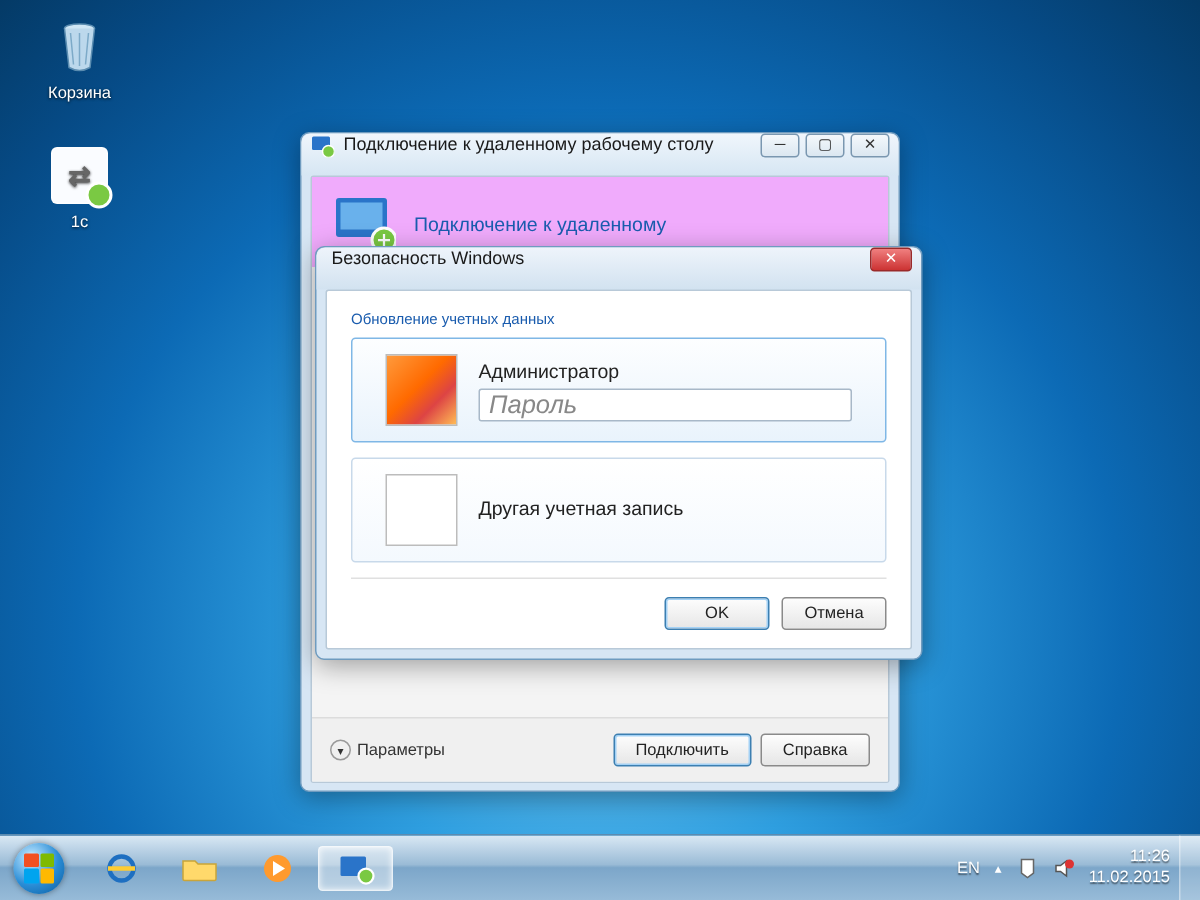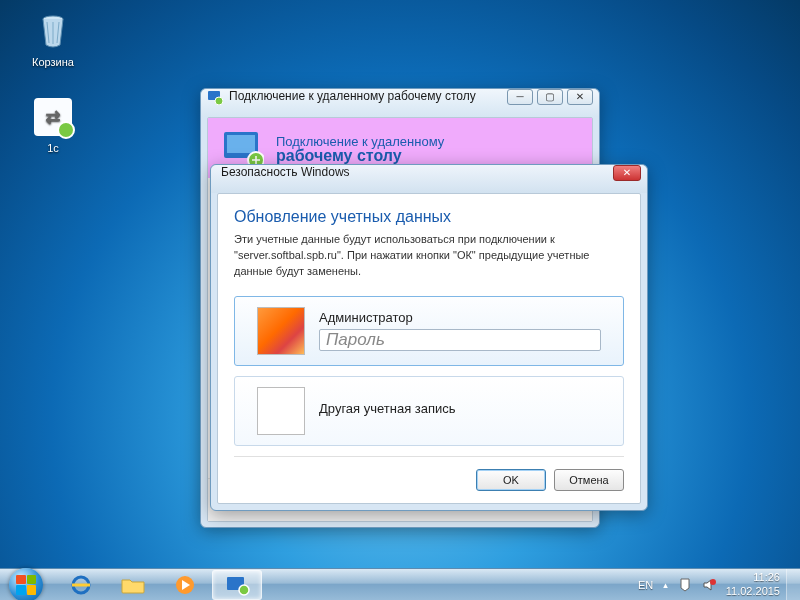--- a/index.html
+++ b/index.html
@@ -33,37 +33,37 @@
   #rdp-win .rdp-header svg{width:42px;height:42px;margin-right:12px;}
   #rdp-win .rdp-hl1{font-size:13px;color:#1a5cae;}
   #rdp-win .rdp-hl2{font-size:16px;color:#1a5cae;font-weight:bold;margin-top:-2px;}
   #rdp-win .rdp-body{height:300px;background:#f4f4f4;}
   #rdp-win .rdp-footer{display:flex;align-items:center;padding:10px 12px;background:#f0f0f0;border-top:1px solid #dcdcdc;}
   #rdp-win .rdp-footer .params{font-size:11px;color:#333;flex:1;display:flex;align-items:center;gap:4px;}
   .btn { height:22px; padding:0 14px; font-size:11px; border:1px solid #8a8a8a; border-radius:3px; background:linear-gradient(#fdfdfd,#e6e6e6); color:#222;}
   .btn-default{border:1px solid #3c7fb1; box-shadow:0 0 0 1px #a3d1f5 inset;}
 
   
-  #cred-win { left:210px; top:164px; width:438px; }
+  #cred-win { left:210px; top:164px; width:405px; }
   #cred-win .titlebar{background:linear-gradient(#eef4fb,#d2e2f0);}
   #cred-win .win-body{padding:14px 16px 12px;}
-  #cred-win h3{font-size:16px;font-weight:normal;color:#1a5cae;margin-bottom:6px;}
+  #cred-win h3{font-size:10px;font-weight:normal;color:#1a5cae;margin-bottom:6px;}
   #cred-win p.desc{font-size:11px;color:#333;line-height:1.45;margin-bottom:16px;}
   .cred-tile{display:flex;align-items:center;border:1px solid #c8d9ea;border-radius:3px;padding:10px 22px;margin-bottom:10px;background:linear-gradient(#fff,#f4f9fe);}
   .cred-tile.selected{border-color:#7fb7e6;background:linear-gradient(#fdfeff,#e9f3fc);}
   .cred-avatar{width:48px;height:48px;border:1px solid #bcbcbc;background:#fff;margin-right:14px;display:flex;align-items:center;justify-content:center;overflow:hidden;}
   .cred-avatar.flower{background:linear-gradient(135deg,#ff9a3c 0%,#ff6a00 45%,#d44 70%,#ffbb55 100%);}
   .cred-info{flex:1;}
   .cred-info .name{font-size:13px;color:#222;margin-bottom:4px;}
   .cred-info input{width:100%;height:22px;font-size:17px;padding:0 6px;border:1px solid #a8b8c8;border-radius:2px;}
   .cred-info input::placeholder{font-style:italic;color:#888;}
   .cred-footer{display:flex;justify-content:flex-end;gap:8px;border-top:1px solid #e0e0e0;padding-top:12px;margin-top:6px;}
 
   
-  #taskbar{position:absolute;left:0;right:0;bottom:0;height:32px;background:linear-gradient(#d9e8f4,#9abbd6 45%,#7ca6c9 50%,#97bbd8);border-top:1px solid #5c8bb0;display:flex;align-items:stretch;margin-top:15px;}
+  #taskbar{position:absolute;left:0;right:0;bottom:0;height:44px;background:linear-gradient(#d9e8f4,#9abbd6 45%,#7ca6c9 50%,#97bbd8);border-top:1px solid #5c8bb0;display:flex;align-items:stretch;margin-top:15px;}
   #start{width:52px;display:flex;align-items:center;justify-content:center;}
   #start .orb{width:34px;height:34px;border-radius:50%;background:radial-gradient(circle at 35% 30%,#fff 0%,#9fd4f7 15%,#2a8dd6 55%,#0b5a9d 100%);display:grid;grid-template:1fr 1fr/1fr 1fr;padding:7px;gap:1px;box-shadow:0 0 4px rgba(0,0,0,.4);}
   #start .orb span{border-radius:1px;}
   .tb-items{display:flex;align-items:center;gap:2px;padding:3px 4px;}
   .tb-item{width:50px;height:30px;border:1px solid transparent;border-radius:3px;display:flex;align-items:center;justify-content:center;}
   .tb-item.active{background:rgba(255,255,255,.4);border-color:rgba(255,255,255,.7);box-shadow:inset 0 0 4px rgba(255,255,255,.8);}
   .tb-item svg,.tb-item .ic{width:26px;height:22px;}
   .tray{margin-left:auto;display:flex;align-items:center;gap:10px;padding:0 4px;font-size:11px;color:#1a1a1a;}
   .tray .lang{font-size:11px;color:#fff;text-shadow:0 1px 1px rgba(0,0,0,.5);}
   .tray .clock{text-align:right;line-height:1.25;color:#fff;text-shadow:0 1px 1px rgba(0,0,0,.5);padding-right:2px;}
@@ -111,21 +111,20 @@
   <div class="win-body" style="padding:0;">
     <div class="rdp-header">
       <svg viewBox="0 0 42 42">
           <rect x="2" y="4" width="34" height="26" rx="2" fill="#2a74c9"></rect>
           <rect x="5" y="7" width="28" height="18" fill="#69b1ec"></rect>
           <circle cx="34" cy="32" r="8" fill="#7ac943" stroke="#fff" stroke-width="2"></circle>
           <path d="M30 32 h8 M34 28 v8" stroke="#fff" stroke-width="1.5"></path>
         </svg>
       <div>
         <div class="rdp-hl1">Подключение к удаленному</div>
-        <div class="rdp-hl2">рабочему столу</div>
       </div>
     </div>
     <div class="rdp-body"></div>
     <div class="rdp-footer">
       <div class="params">
         <span style="width:14px;height:14px;border:1px solid #9a9a9a;border-radius:50%;display:inline-flex;align-items:center;justify-content:center;font-size:8px;">▾</span>
         <span>Параметры</span>
       </div>
       <button class="btn btn-default" style="margin-right:6px;">Подключить</button>
       <button class="btn">Справка</button>
@@ -135,21 +134,20 @@
 
 <div id="cred-win" class="window">
   <div class="titlebar">
     <div class="ttext" style="padding-left:4px;">Безопасность Windows</div>
     <div class="win-btns">
       <div class="win-btn win-close">✕</div>
     </div>
   </div>
   <div class="win-body">
     <h3>Обновление учетных данных</h3>
-    <p class="desc">Эти учетные данные будут использоваться при подключении к "server.softbal.spb.ru". При нажатии кнопки "ОК" предыдущие учетные данные будут заменены.</p>
 
     <div class="cred-tile selected">
       <div class="cred-avatar flower"></div>
       <div class="cred-info">
         <div class="name">Администратор</div>
         <input type="password" placeholder="Пароль" style="">
       </div>
     </div>
 
     <div class="cred-tile">

